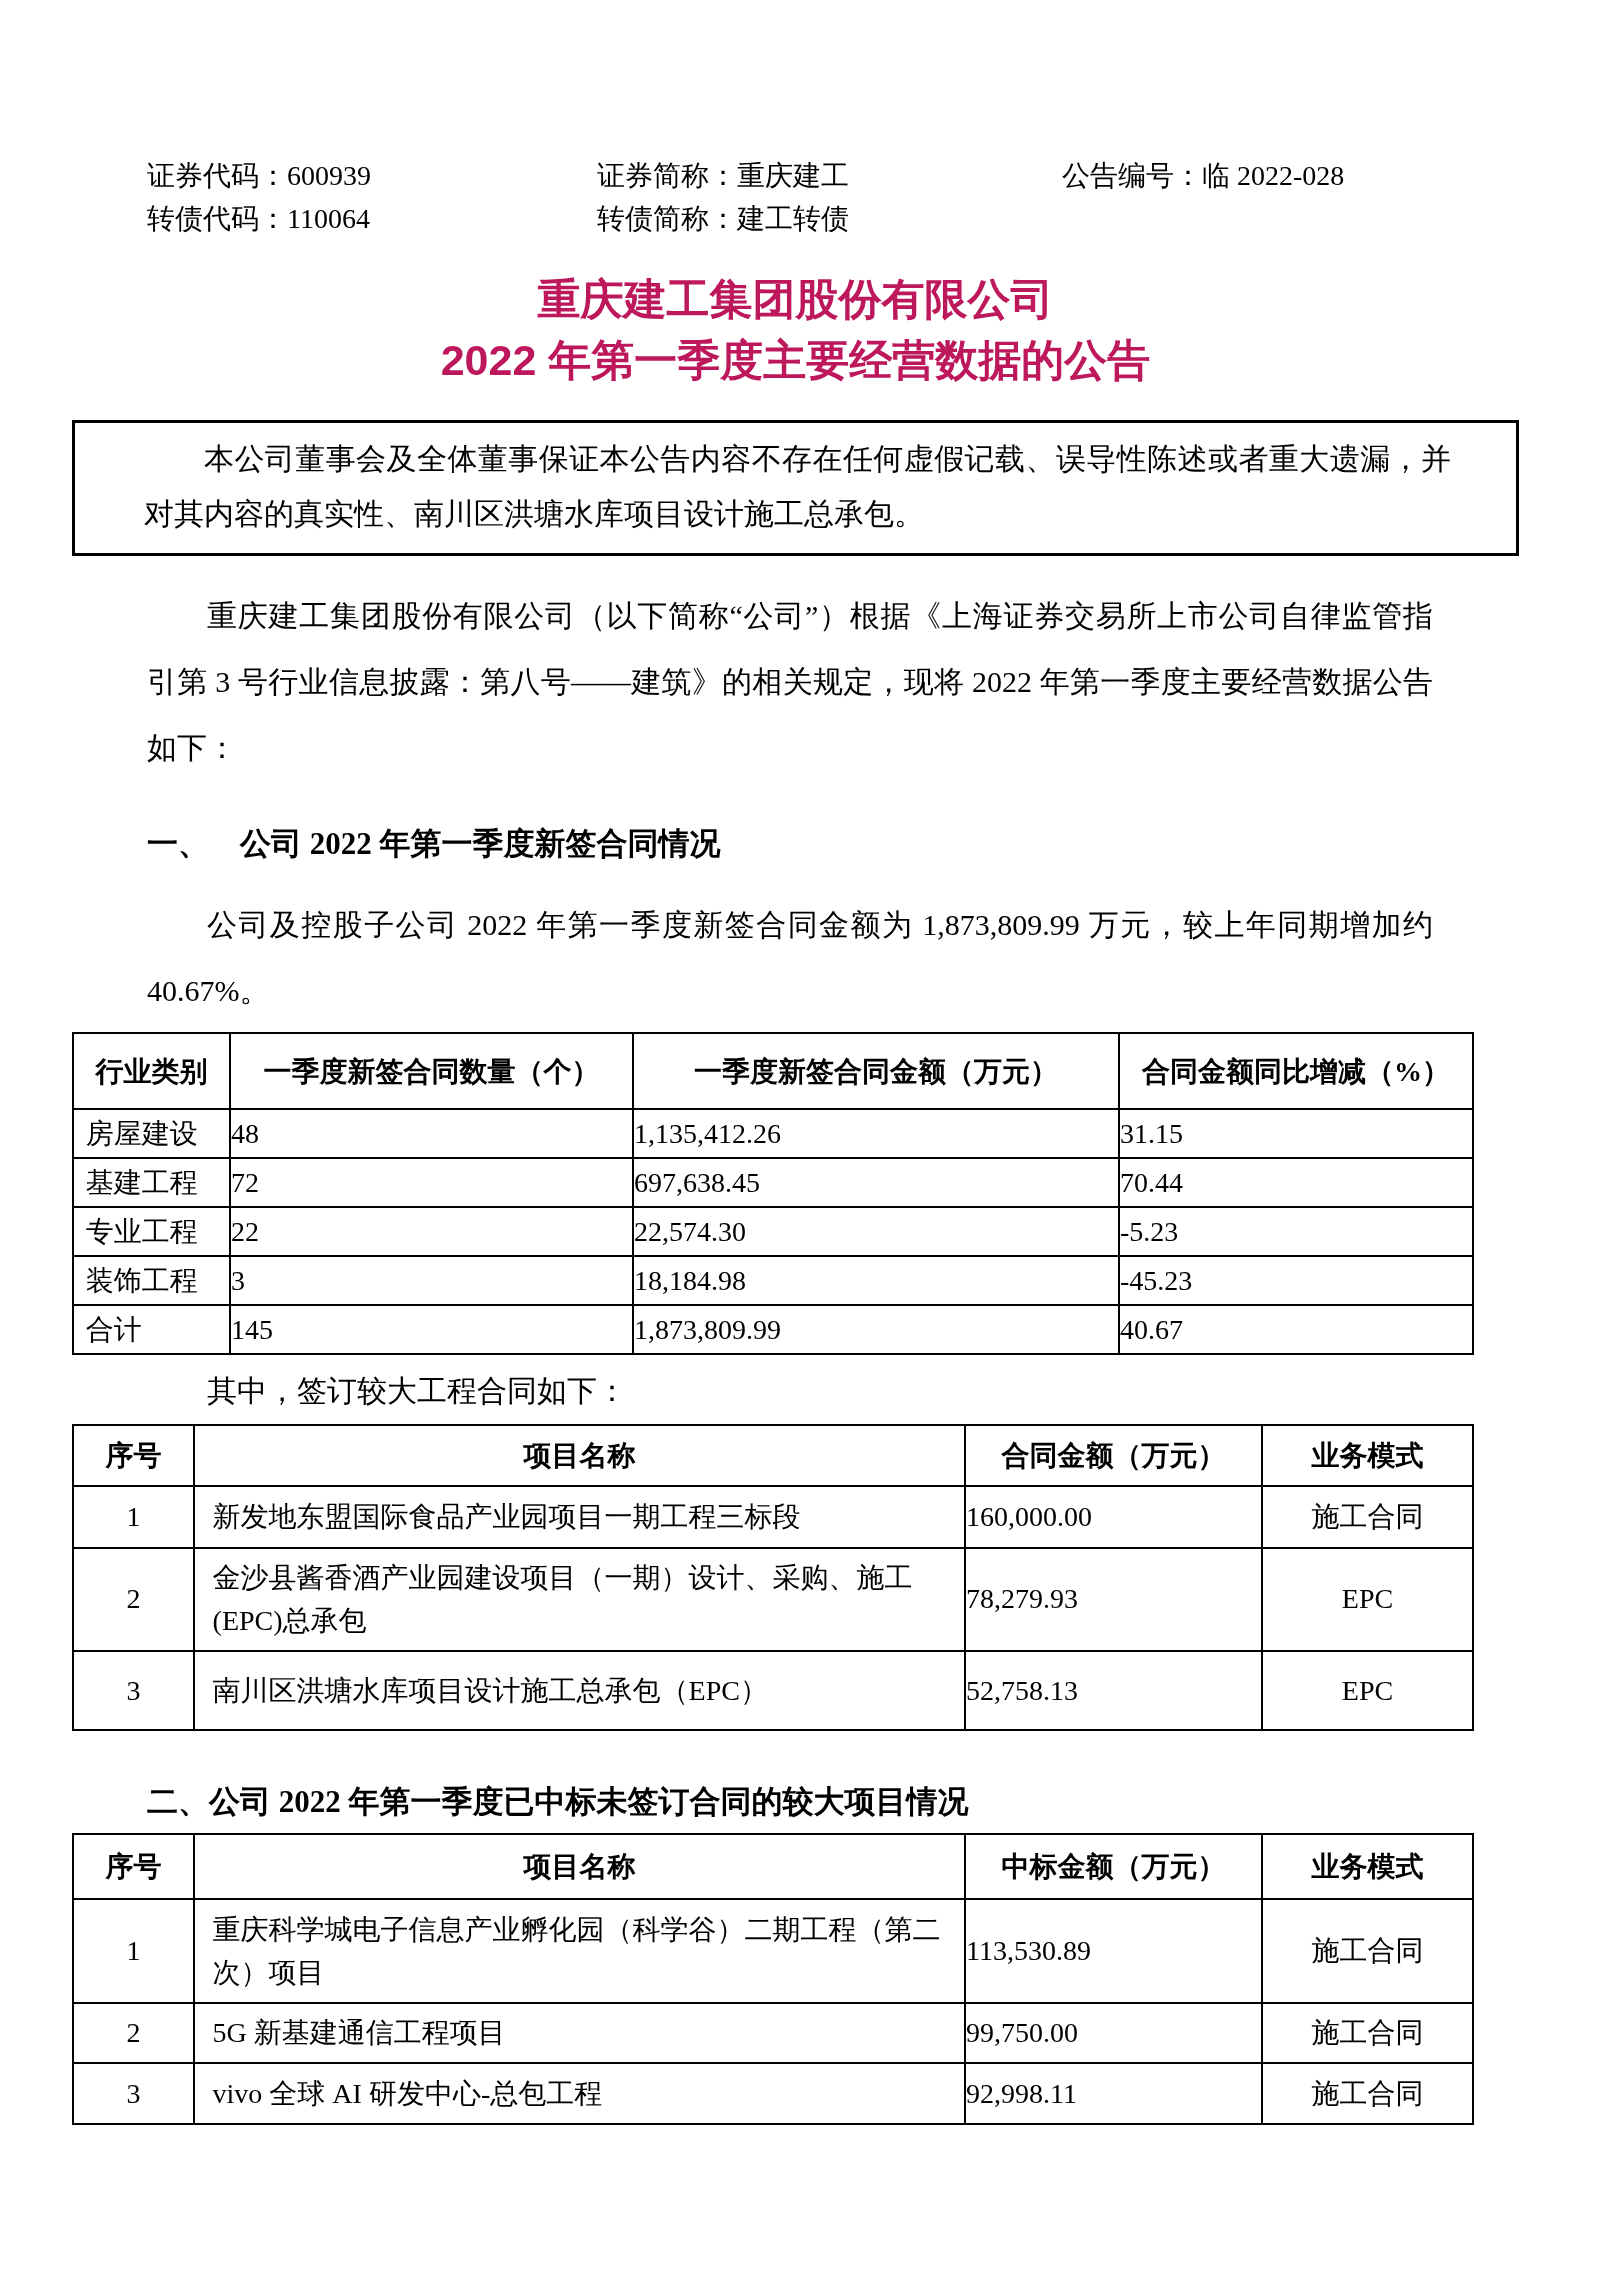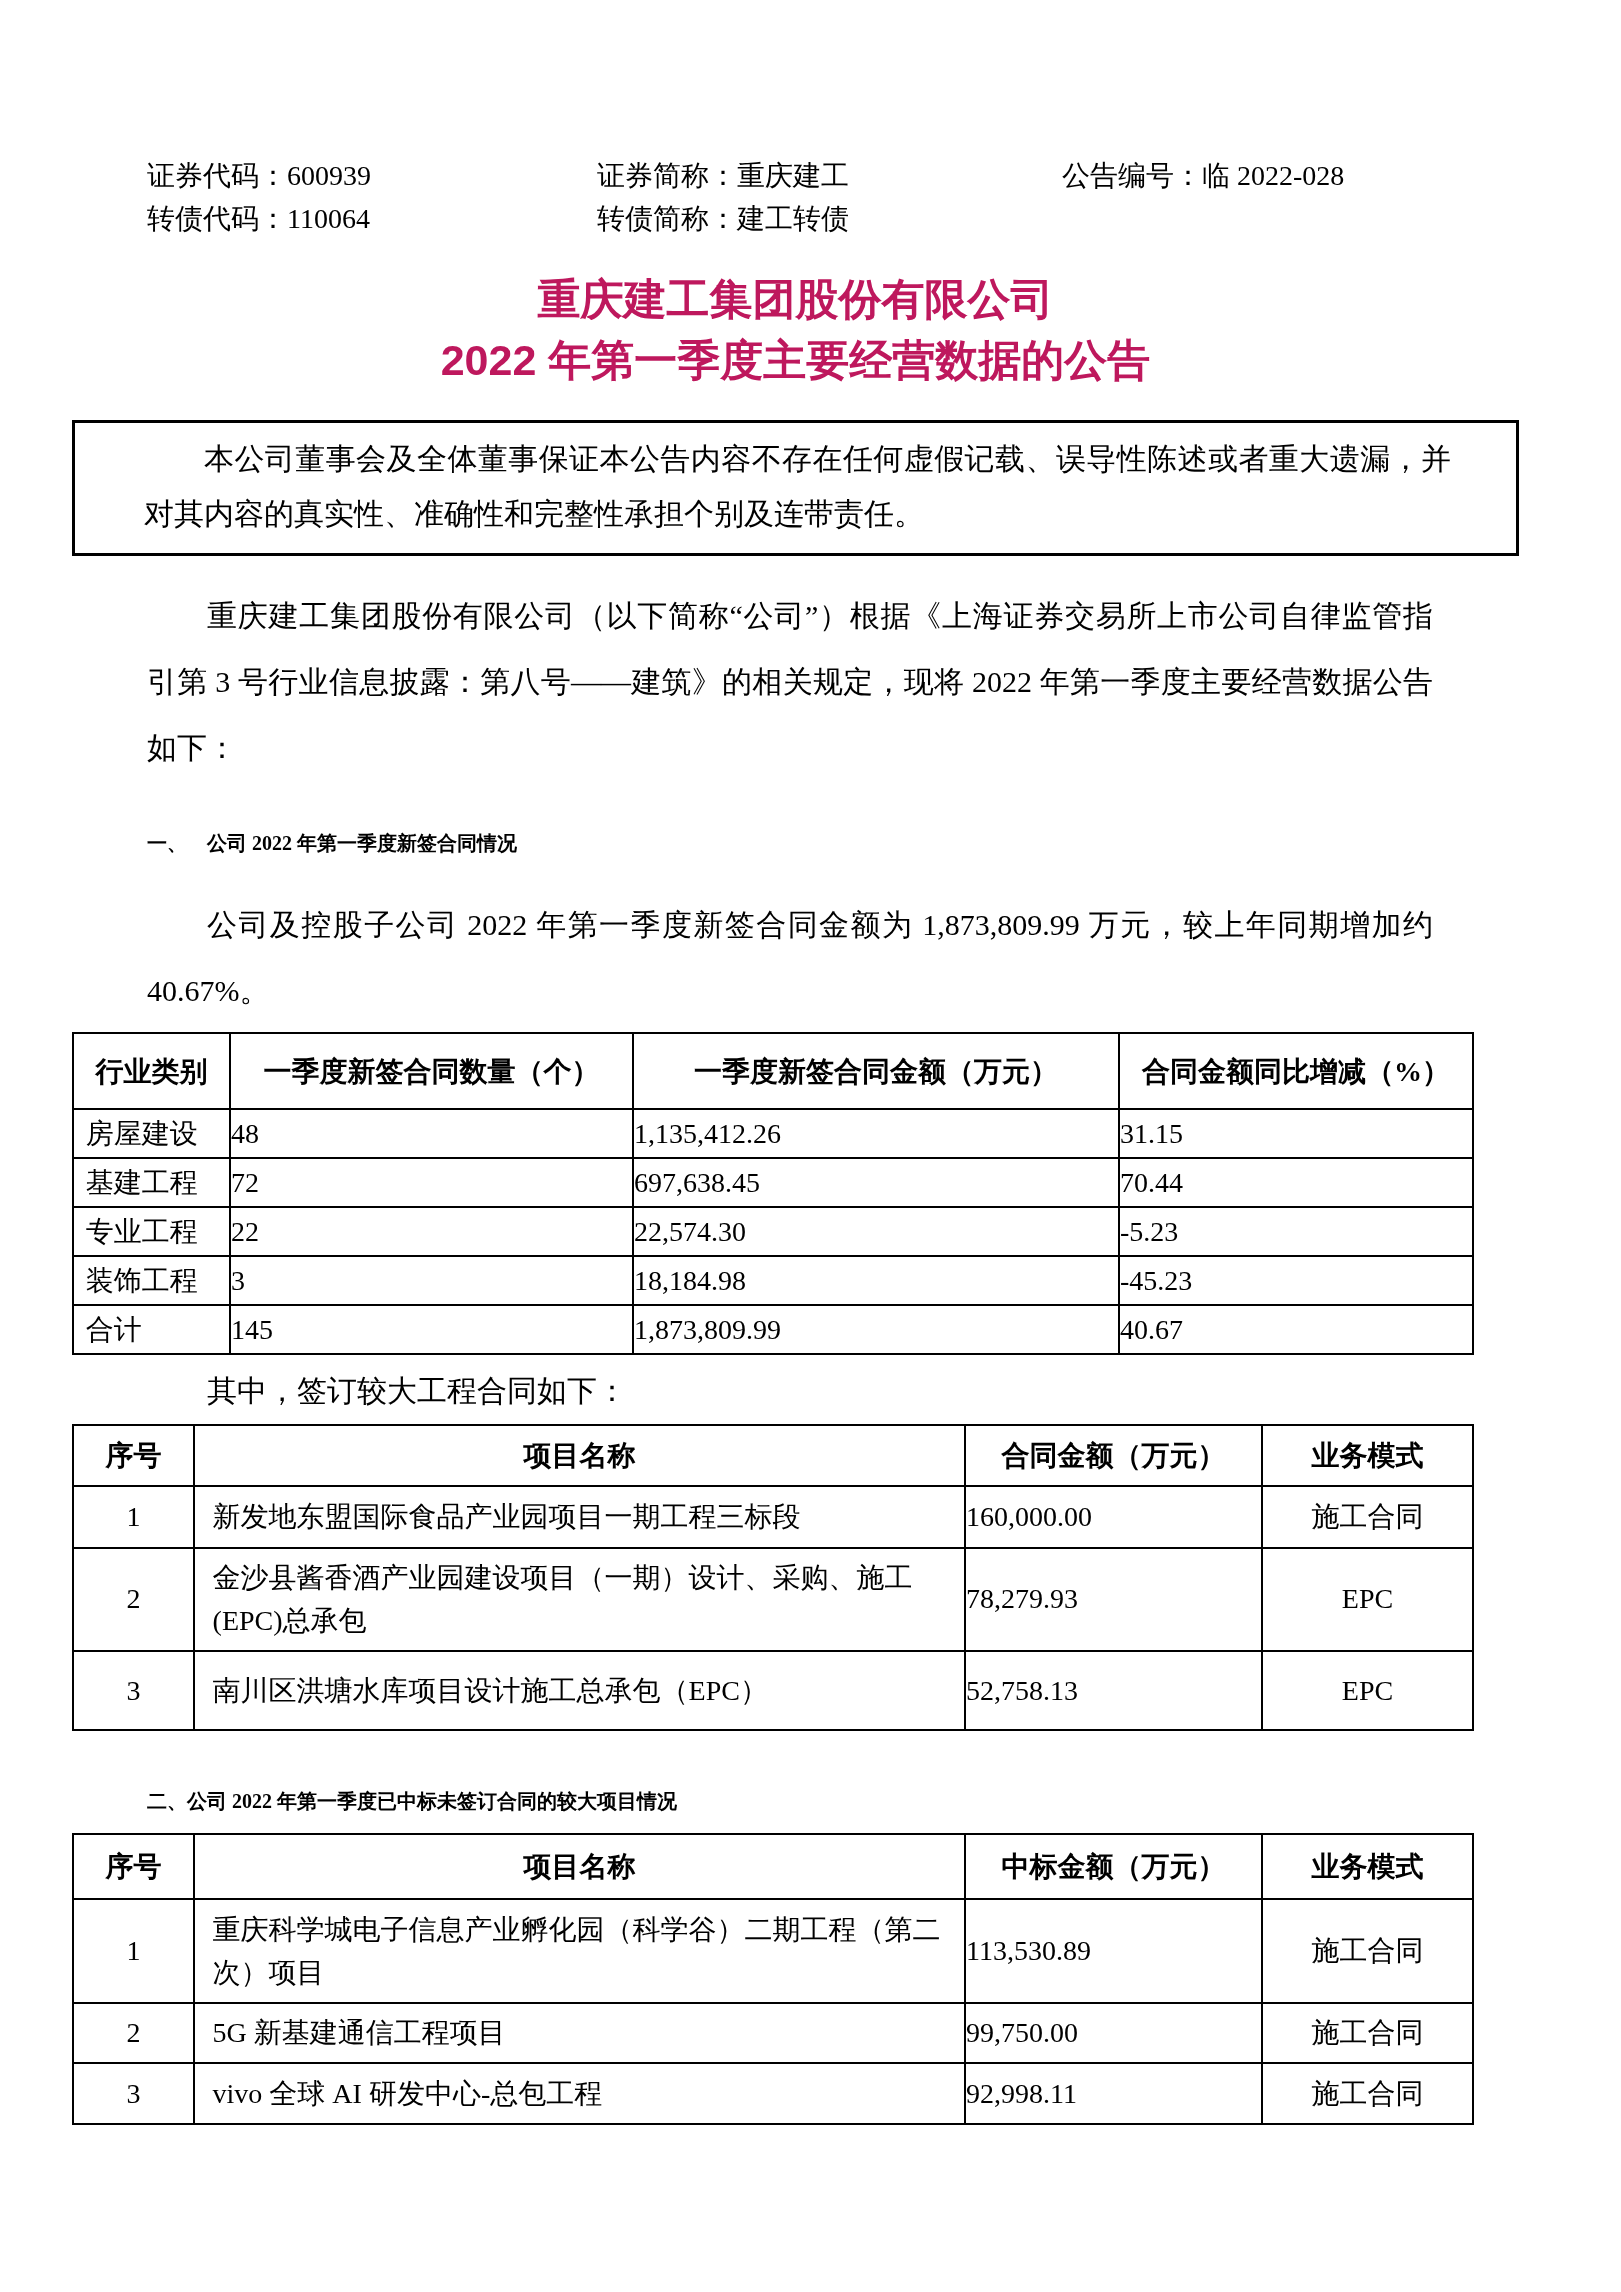--- a/index.html
+++ b/index.html
@@ -27,21 +27,21 @@
     margin-top:29px;border:3.9px solid #000;
     padding:7.8px 65px 11.8px 69px;
     font-size:30px;line-height:55px;
     text-align:justify;text-indent:2em;
   }
   
   .textblock{margin-left:75px;margin-right:86px;}
   .para{font-size:30px;line-height:66px;text-align:justify;text-indent:2em;margin:0;}
   .intro{margin-top:27.4px;}
   .money{margin-top:27.4px;}
-  .sec{font-size:20px;line-height:43px;font-weight:bold;margin:0;}
+  .sec{font-size:31px;line-height:43px;font-weight:bold;margin:0;}
   .sec1{margin-top:41px;}
   .sec2{margin-top:49px;}
   .note{margin-top:13.7px;line-height:43px;}
   
   table{border-collapse:collapse;table-layout:fixed;width:1400px;font-size:28px;background:#fff;}
   table{border:2.9px solid #000;}
   th,td{border:2px solid #000;vertical-align:middle;padding:0;overflow:hidden;}
   th{font-weight:bold;text-align:center;line-height:39px;padding:3.9px 5.9px;box-sizing:border-box;}
   td.cat{text-align:left;padding-left:11.8px;}
   td.num{text-align:left;padding-right:21.6px;}
@@ -71,21 +71,21 @@
       <span class="meta-item"></span>
     </div>
   </div>
 
   <h1 class="title">
     <span>重庆建工集团股份有限公司</span><br>
     <span>2022 年第一季度主要经营数据的公告</span>
   </h1>
 
   <div class="notice-box">
-    <span>本公司董事会及全体董事保证本公告内容不存在任何虚假记载、误导性陈述或者重大遗漏，并对其内容的真实性、准确性和完整性承担个别及连带责任。</span>
+    <span>本公司董事会及全体董事保证本公告内容不存在任何虚假记载、误导性陈述或者重大遗漏，并对其内容的真实性、南川区洪塘水库项目设计施工总承包。</span>
   </div>
 
   <div class="textblock">
     <p class="para intro">重庆建工集团股份有限公司（以下简称“公司”）根据《上海证券交易所上市公司自律监管指引第 3 号行业信息披露：第八号——建筑》的相关规定，现将 2022 年第一季度主要经营数据公告如下：</p>
 
     <h2 class="sec sec1">一、　公司 2022 年第一季度新签合同情况</h2>
 
     <p class="para money">公司及控股子公司 2022 年第一季度新签合同金额为 1,873,809.99 万元，较上年同期增加约 40.67%。</p>
   </div>
 

